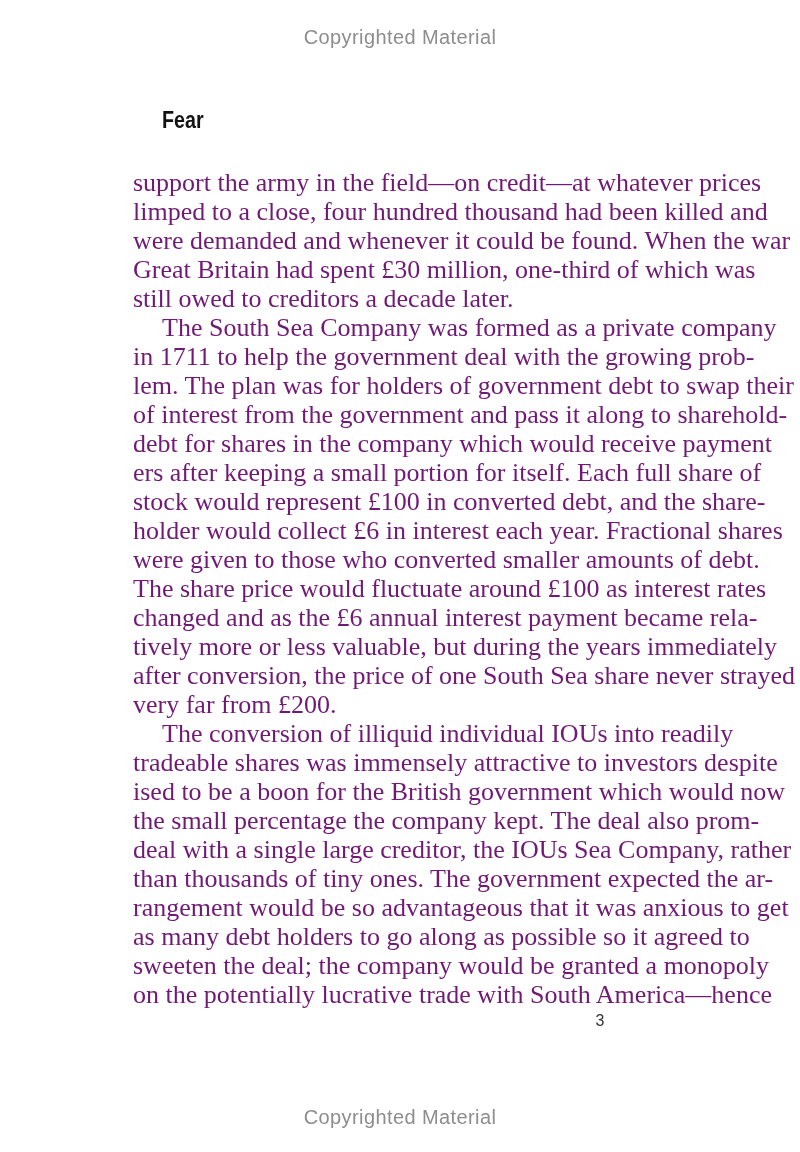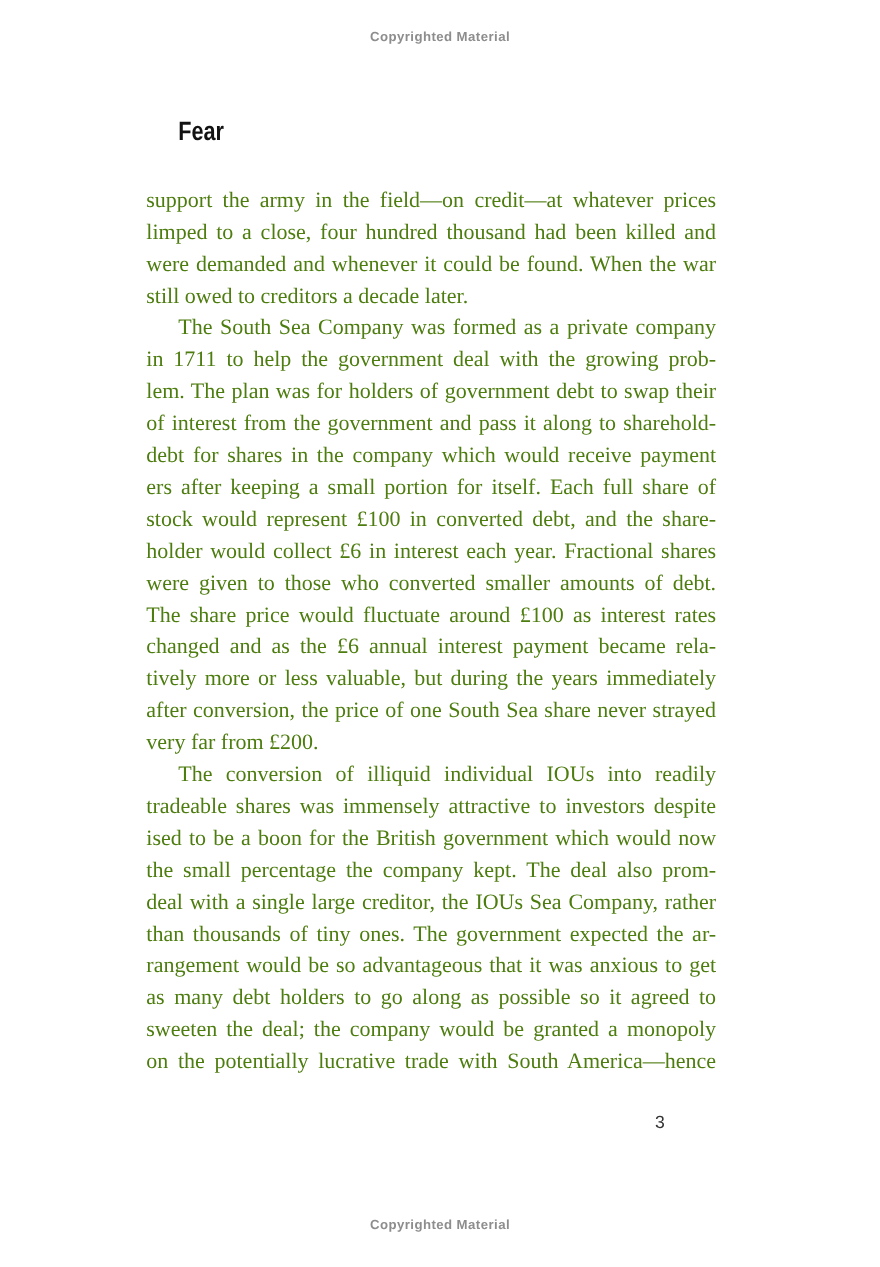--- a/index.html
+++ b/index.html
@@ -10,22 +10,22 @@
     position: relative;
     overflow: hidden;
     font-family: "Liberation Serif", serif;
   }
   .notice {
     position: absolute;
     left: 0;
     width: 800px;
     text-align: center;
     font-family: "Liberation Sans", sans-serif;
-    font-weight: bold;
-    font-size: 12px;
+    font-weight: normal;
+    font-size: 20px;
     letter-spacing: 0.4px;
     color: #8d8d8d;
   }
   .notice.top { top: 26px; }
   .notice.bottom { top: 1106px; }
   .chapter-header {
     position: absolute;
     left: 162px;
     top: 106px;
     font-family: "Liberation Sans", sans-serif;
@@ -35,23 +35,23 @@
     transform: scaleX(0.82);
     transform-origin: left top;
     letter-spacing: 0px;
   }
   .body-text {
     position: absolute;
     left: 133px;
     top: 168px;
     width: 518px;
     font-family: "Liberation Serif", serif;
-    font-size: 20px;
+    font-size: 26px;
     line-height: 29px;
-    color: #4d7c0f;
+    color: #701a75;
   }
   .paragraph { margin: 0; }
   .line {
     text-align: justify;
     text-align-last: justify;
     white-space: nowrap;
   }
   .line.last-left { text-align-last: left; }
   .paragraph.indented .line:first-child { text-indent: 29px; }
   .page-number {
@@ -70,20 +70,21 @@
 
 <div class="notice top">Copyrighted Material</div>
 
 <div class="chapter-header">Fear</div>
 
 <div class="body-text">
     <div class="paragraph">
       <div class="line">support the army in the field—on credit—at whatever prices</div>
       <div class="line">limped to a close, four hundred thousand had been killed and</div>
       <div class="line">were demanded and whenever it could be found. When the war</div>
+      <div class="line">Great Britain had spent £30 million, one-third of which was</div>
       <div class="line last-left">still owed to creditors a decade later.</div>
     </div>
     <div class="paragraph indented">
       <div class="line">The South Sea Company was formed as a private company</div>
       <div class="line">in 1711 to help the government deal with the growing prob-</div>
       <div class="line">lem. The plan was for holders of government debt to swap their</div>
       <div class="line">of interest from the government and pass it along to sharehold-</div>
       <div class="line">debt for shares in the company which would receive payment</div>
       <div class="line">ers after keeping a small portion for itself. Each full share of</div>
       <div class="line">stock would represent £100 in converted debt, and the share-</div>

